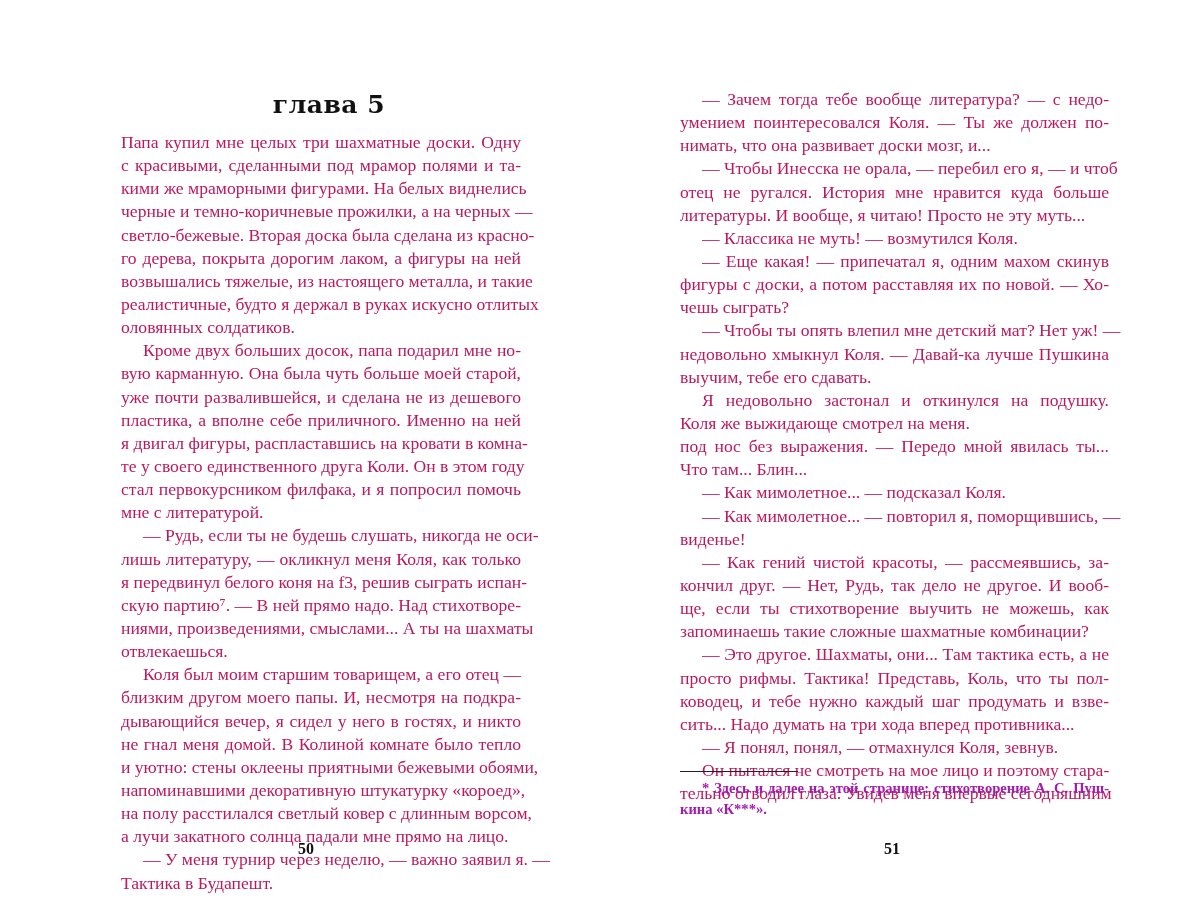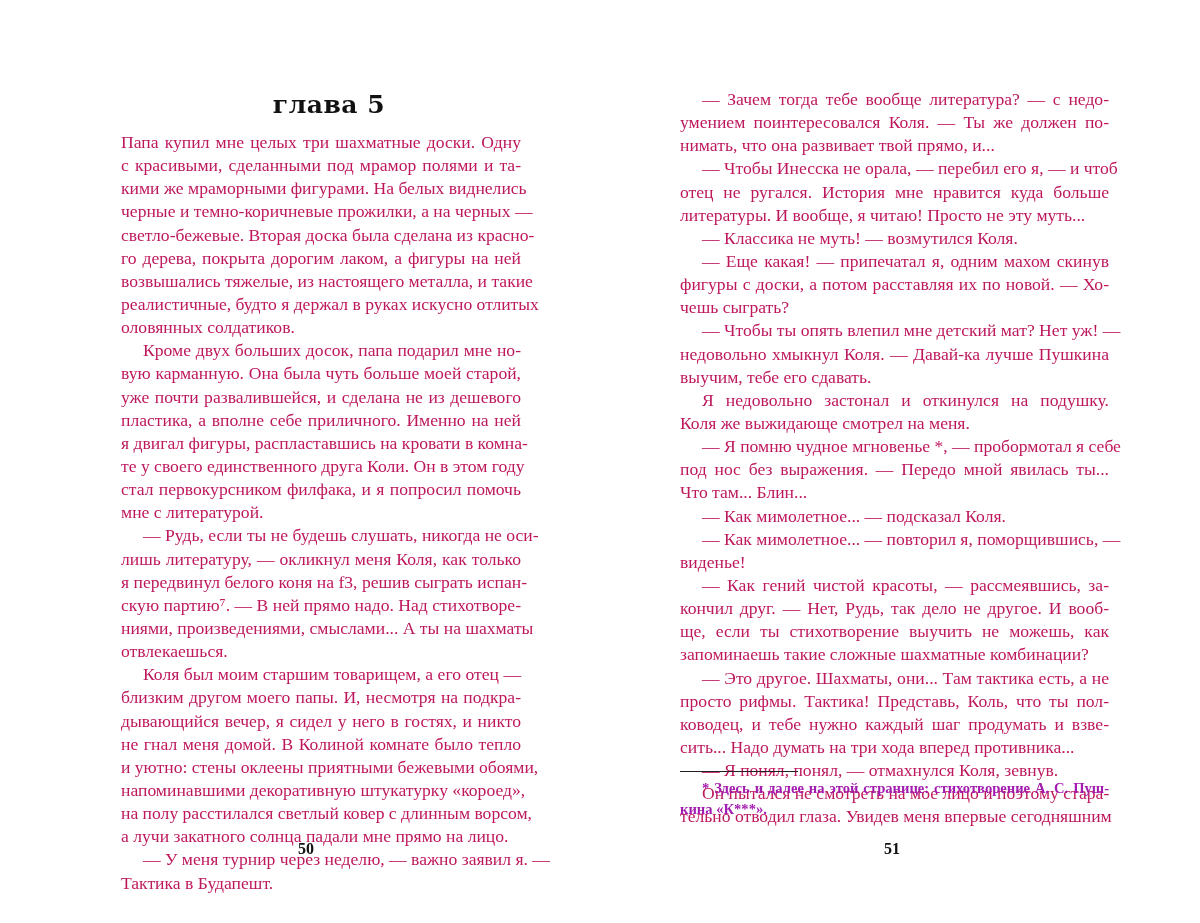--- a/index.html
+++ b/index.html
@@ -80,34 +80,33 @@
       <span class="line indent">— У меня турнир через неделю, — важно заявил я. —</span>
       <span class="line last">Тактика в Будапешт.</span>
     </div>
   <div class="page-number">50</div>
 </div>
 
 <div class="page page-right">
   <div class="body-text" id="right-body">
       <span class="line indent">— Зачем тогда тебе вообще литература? — с недо-</span>
       <span class="line">умением поинтересовался Коля. — Ты же должен по-</span>
-      <span class="line last">нимать, что она развивает твой прямо, и...</span>
+      <span class="line last">нимать, что она развивает доски мозг, и...</span>
       <span class="line indent">— Чтобы Инесска не орала, — перебил его я, — и чтоб</span>
       <span class="line">отец не ругался. История мне нравится куда больше</span>
       <span class="line last">литературы. И вообще, я читаю! Просто не эту муть...</span>
       <span class="line indent last">— Классика не муть! — возмутился Коля.</span>
       <span class="line indent">— Еще какая! — припечатал я, одним махом скинув</span>
       <span class="line">фигуры с доски, а потом расставляя их по новой. — Хо-</span>
       <span class="line last">чешь сыграть?</span>
       <span class="line indent">— Чтобы ты опять влепил мне детский мат? Нет уж! —</span>
       <span class="line">недовольно хмыкнул Коля. — Давай-ка лучше Пушкина</span>
       <span class="line last">выучим, тебе его сдавать.</span>
       <span class="line indent">Я недовольно застонал и откинулся на подушку.</span>
       <span class="line last">Коля же выжидающе смотрел на меня.</span>
-      <span class="line indent">— Я помню чудное мгновенье *, — пробормотал я себе</span>
       <span class="line">под нос без выражения. — Передо мной явилась ты...</span>
       <span class="line last">Что там... Блин...</span>
       <span class="line indent last">— Как мимолетное... — подсказал Коля.</span>
       <span class="line indent">— Как мимолетное... — повторил я, поморщившись, —</span>
       <span class="line last">виденье!</span>
       <span class="line indent">— Как гений чистой красоты, — рассмеявшись, за-</span>
       <span class="line">кончил друг. — Нет, Рудь, так дело не другое. И вооб-</span>
       <span class="line">ще, если ты стихотворение выучить не можешь, как</span>
       <span class="line last">запоминаешь такие сложные шахматные комбинации?</span>
       <span class="line indent">— Это другое. Шахматы, они... Там тактика есть, а не</span>

